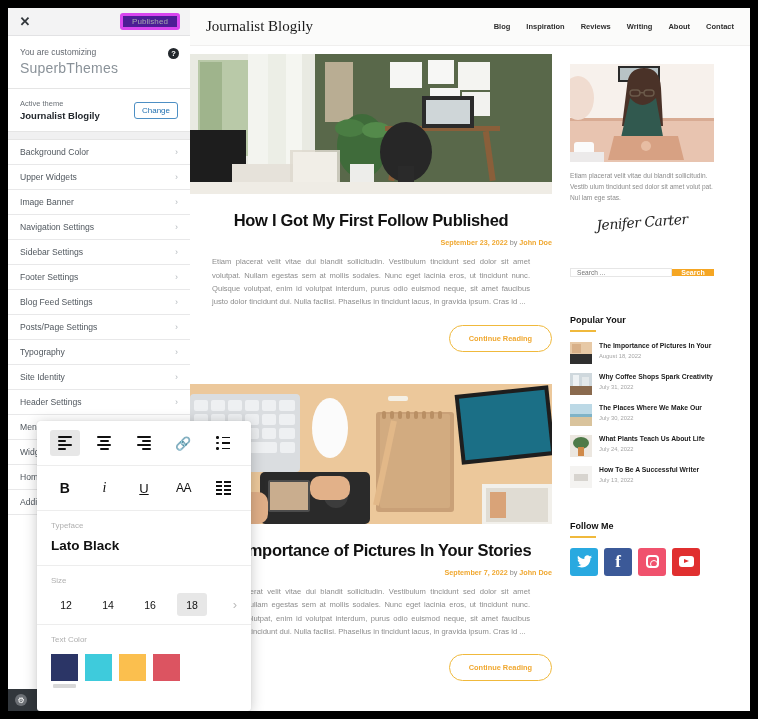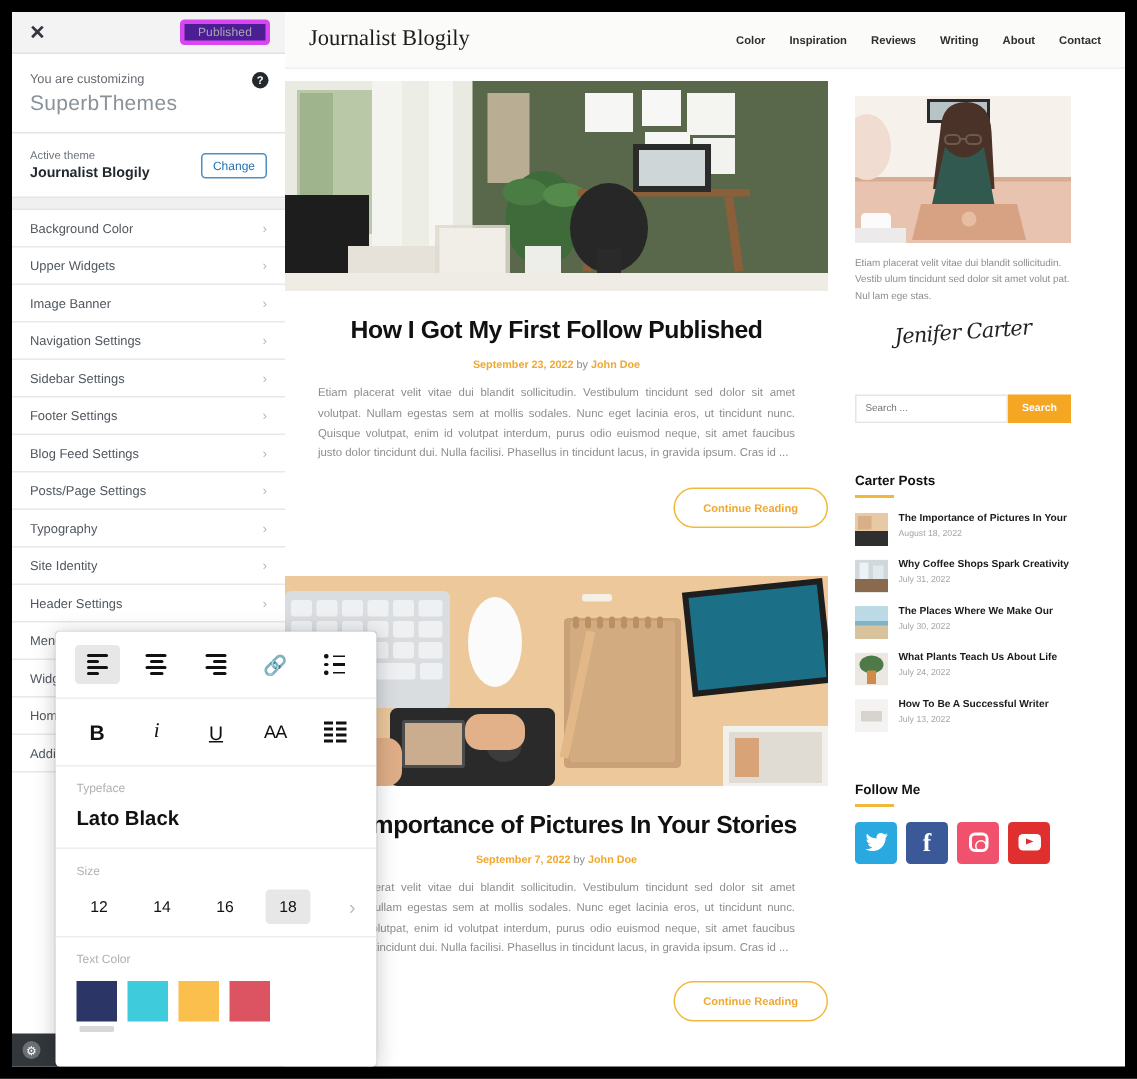--- a/index.html
+++ b/index.html
@@ -139,21 +139,21 @@
   .main-col { width: 362px; margin: 0 8px 0 0; padding-left: 0; }
   .side-col { width: 172px; padding-right: 8px; }
 
   .card { background: #fff; margin-bottom: 13px; }
   .hero { width: 100%; height: 140px; position: relative; overflow: hidden; }
   .post-title {
     font-size: 16.5px; font-weight: 700; color: #111; text-align: center;
     margin: 17px 14px 0; letter-spacing: -.3px; line-height: 1.18;
   }
   .post-meta {
-    text-align: center; font-size: 7.2px; margin-top: 8px; color: #777;
+    text-align: right; font-size: 7.2px; margin-top: 8px; color: #777;
   }
   .post-meta .date, .post-meta .author { color: #f0a830; font-weight: 700; }
   .post-meta .by { color: #888; font-weight: 400; }
   .post-excerpt {
     font-size: 7.6px; color: #8d8d8d; line-height: 1.75; text-align: justify;
     margin: 8px 22px 0;
   }
   .cta-wrap { text-align: right; padding: 16px 0 19px; }
   .cta {
     display: inline-block; border: 1px solid #f0b93c; color: #f0a830;
@@ -164,21 +164,21 @@
   .widget { background: #fff; margin-bottom: 10px; padding: 10px 10px 13px; }
   .w-img { width: 100%; height: 98px; overflow: hidden; position: relative; }
   .w-text { font-size: 6.6px; color: #8d8d8d; line-height: 1.7; margin-top: 8px; }
   .signature {
     text-align: center; margin-top: 10px; font-family: "DejaVu Serif", serif;
     font-style: italic; font-size: 14px; color: #222;
     transform: rotate(-4deg); letter-spacing: -.5px;
   }
   .w-title { font-size: 9px; font-weight: 700; color: #111; }
   .w-rule { width: 26px; height: 2px; background: #f0b93c; margin: 5px 0 10px; }
-  .search-row { display: flex; height: 19px; }
+  .search-row { display: flex; height: 19px; align-items: center; }
   .search-input {
     flex: 1; border: 1px solid #e6e6e6; background: #fff;
     font-size: 6.6px; color: #b0b0b0; padding: 0 6px;
     font-family: "Liberation Sans", sans-serif; outline: none;
   }
   .search-btn {
     width: 56px; background: #f5a623; color: #fff; border: none;
     font-size: 7px; font-weight: 700; cursor: pointer;
     font-family: "Liberation Sans", sans-serif;
   }
@@ -385,21 +385,21 @@
         <div class="fp-color" style="background:#dc5461"></div>
       </div>
     </div>
   </div>
 
   <div class="preview">
 
     <div class="site-header">
       <div class="site-title">Journalist Blogily</div>
       <nav class="site-nav">
-        <a>Color</a>
+        <a>Blog</a>
         <a>Inspiration</a>
         <a>Reviews</a>
         <a>Writing</a>
         <a>About</a>
         <a>Contact</a>
       </nav>
     </div>
 
     <div class="site-body">
 
@@ -550,21 +550,21 @@
         </div>
 
         <div class="widget">
           <div class="search-row">
             <input class="search-input" type="text" placeholder="Search ..." style="">
             <button class="search-btn">Search</button>
           </div>
         </div>
 
         <div class="widget">
-          <div class="w-title">Carter Posts</div>
+          <div class="w-title">Popular Your</div>
           <div class="w-rule"></div>
 
           <div class="pp-item">
             <div class="pp-thumb">
               <svg width="22" height="22" viewBox="0 0 22 22">
                   <rect width="22" height="22" fill="#e7c9a6"></rect>
                   <rect x="0" y="12" width="22" height="10" fill="#2f2f2f"></rect>
                   <rect x="2" y="2" width="9" height="9" fill="#d8b088"></rect>
                 </svg>
             </div>

